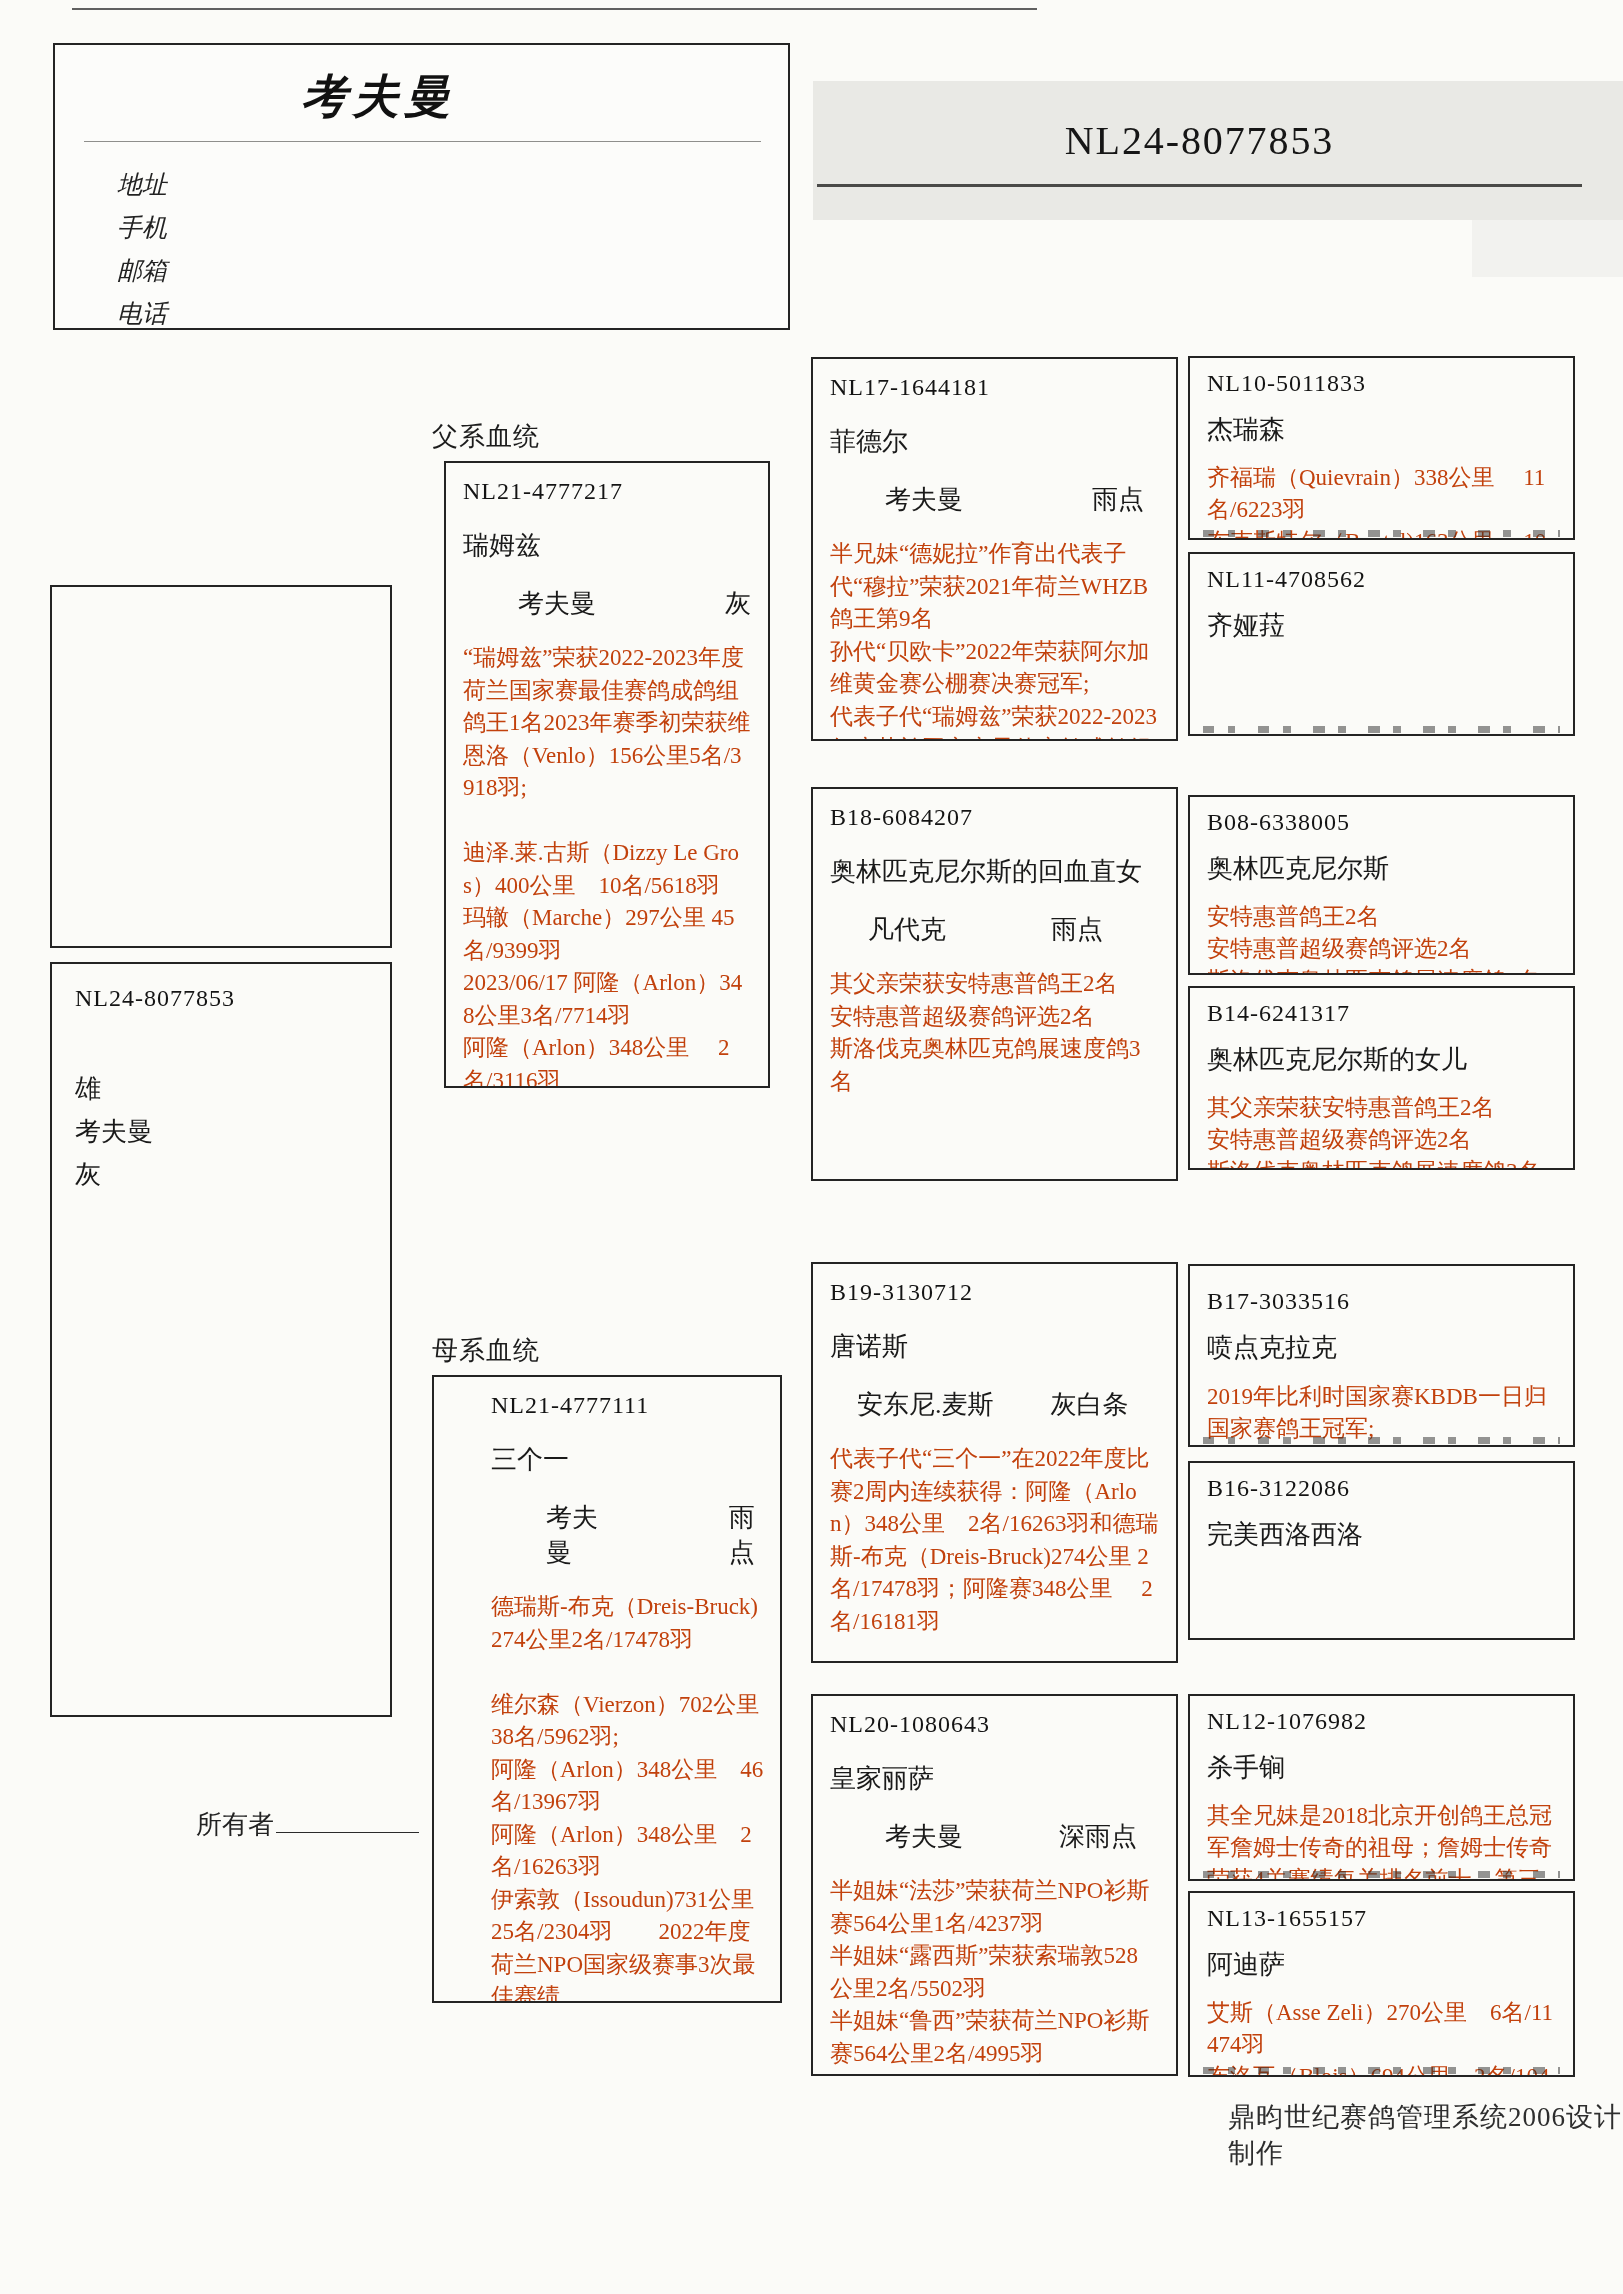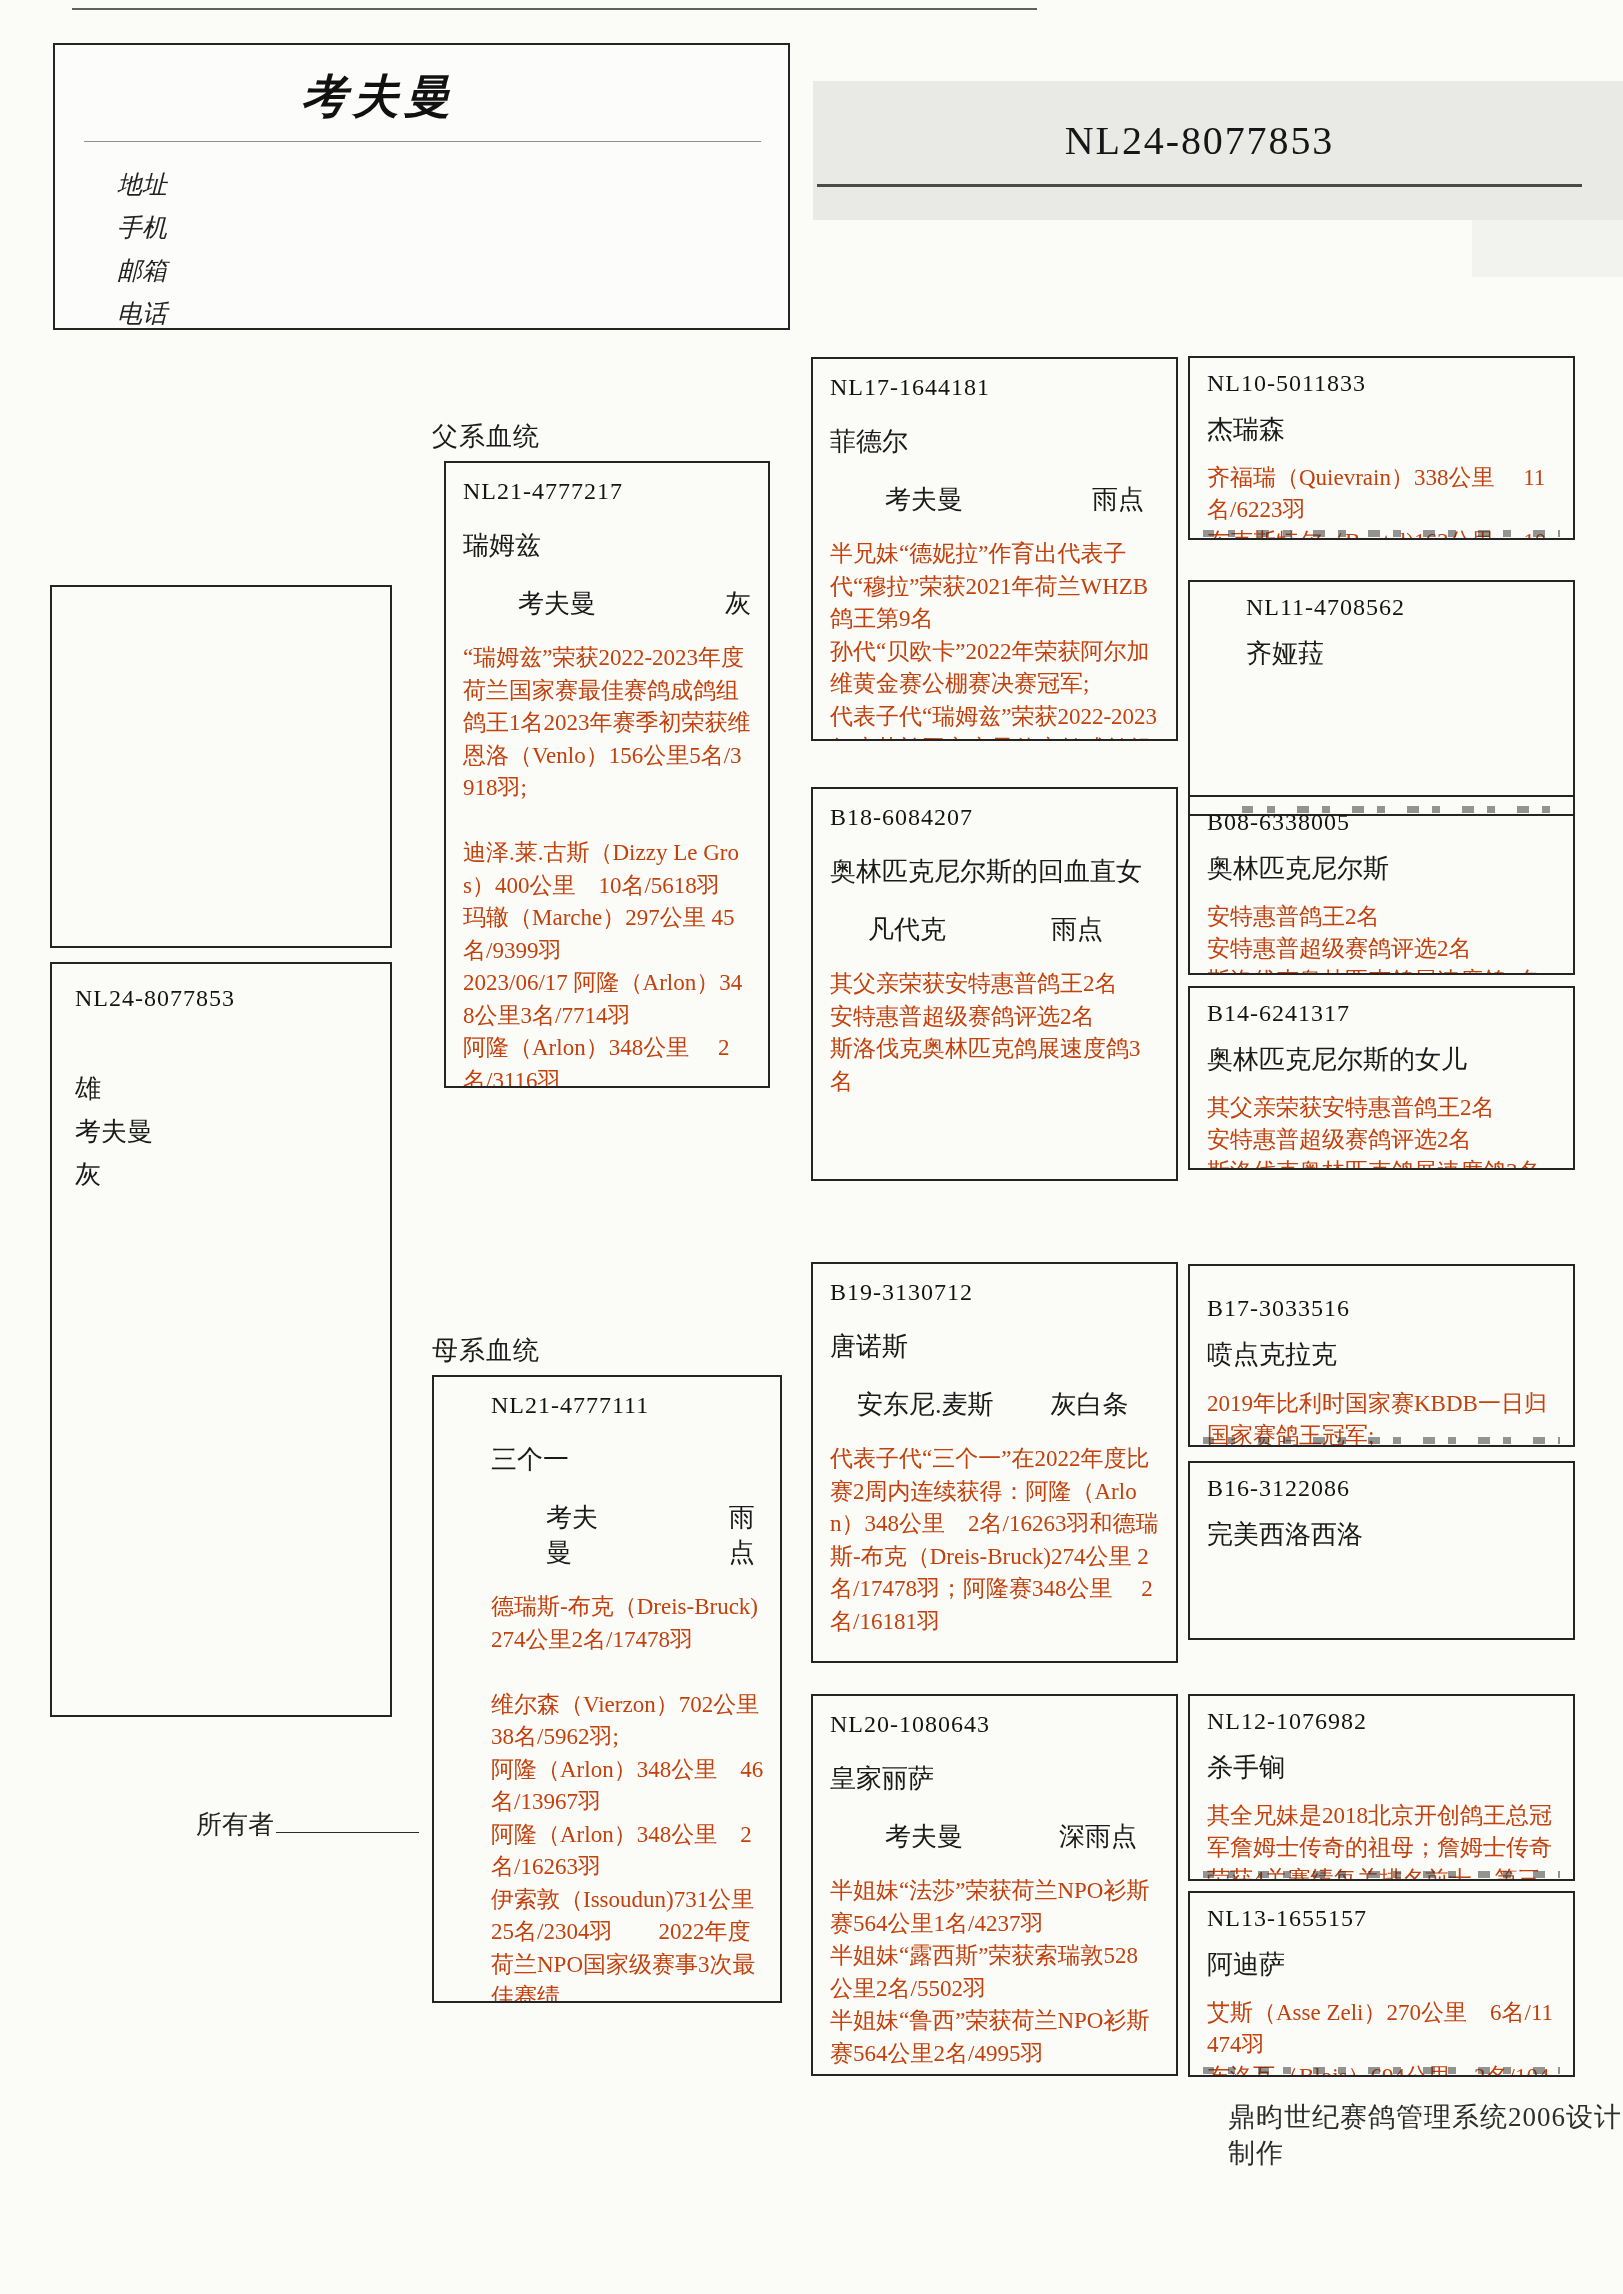--- a/index.html
+++ b/index.html
@@ -203,21 +203,21 @@
   <div class="pbox" style="left:1188px;top:356px;width:387px;height:184px;">
     <div class="inner" style="padding-top:11.5px;">
       <div class="ring" style="margin-bottom:15.3px;">NL10-5011833</div>
       <div class="pname" style="margin-bottom:15.3px;">杰瑞森</div>
       <div class="desc" style="line-height:32px;">齐福瑞（Quievrain）338公里　 11名/6223羽
 布克斯特尔（Boxtel)163公里　 10名/10698羽</div>
       <div class="cut-strip"></div>
     </div>
   </div>
 
-  <div class="pbox" style="left:1188px;top:580px;width:387px;height:236px;padding-left:39px;">
+  <div class="pbox" style="left:1188px;top:552px;width:387px;height:184px;">
     <div class="inner" style="padding-top:11.5px;">
       <div class="ring" style="margin-bottom:15.3px;">NL11-4708562</div>
       <div class="pname" style="margin-bottom:15.3px;">齐娅菈</div>
       <div class="cut-strip"></div>
     </div>
   </div>
 
   <div class="pbox" style="left:1188px;top:795px;width:387px;height:180px;">
     <div class="inner" style="padding-top:11.5px;">
       <div class="ring" style="margin-bottom:15.3px;">B08-6338005</div>
@@ -232,21 +232,21 @@
     <div class="inner" style="padding-top:11.5px;">
       <div class="ring" style="margin-bottom:15.3px;">B14-6241317</div>
       <div class="pname" style="margin-bottom:15.3px;">奥林匹克尼尔斯的女儿</div>
       <div class="desc" style="line-height:32px;">其父亲荣获安特惠普鸽王2名
 安特惠普超级赛鸽评选2名
 斯洛伐克奥林匹克鸽展速度鸽3名</div>
     </div>
   </div>
 
   <div class="pbox" style="left:1188px;top:1264px;width:387px;height:183px;">
-    <div class="inner" style="padding-top:29px;">
+    <div class="inner" style="padding-top:22px;">
       <div class="ring" style="margin-bottom:15.3px;">B17-3033516</div>
       <div class="pname" style="margin-bottom:15.3px;">喷点克拉克</div>
       <div class="desc" style="line-height:32px;">2019年比利时国家赛KBDB一日归国家赛鸽王冠军;
 利蒙治9661羽国家赛2名;
 查特洛克斯13098羽国家赛第3名;</div>
       <div class="cut-strip"></div>
     </div>
   </div>
 
   <div class="pbox" style="left:1188px;top:1461px;width:387px;height:179px;">

